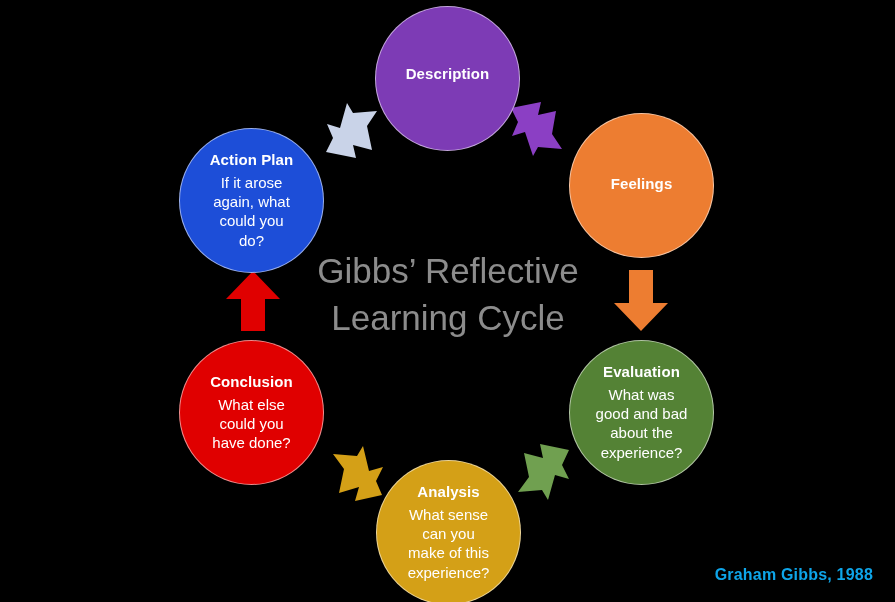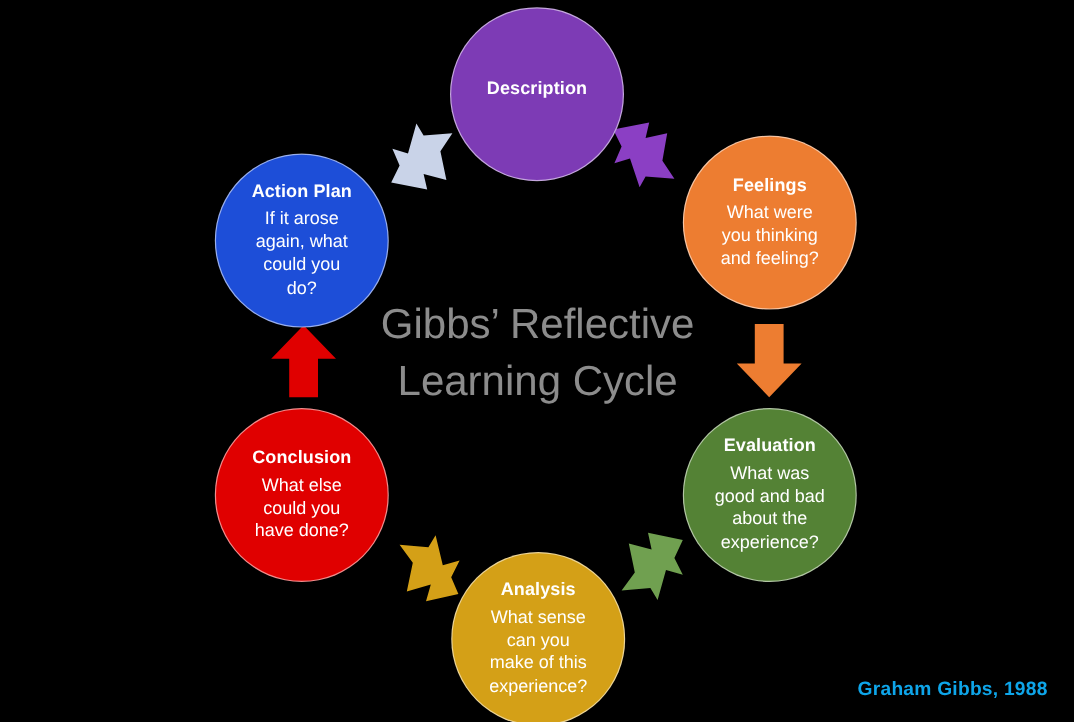--- a/index.html
+++ b/index.html
@@ -120,23 +120,20 @@
 
   <div id="center-title">Gibbs’ Reflective
 Learning Cycle</div>
 
   <div class="node" id="node-description">
     <div class="node-title">Description</div>
   </div>
 
   <div class="node" id="node-feelings">
     <div class="node-title">Feelings</div>
-    <div class="node-body" style="white-space:pre-line;">What were
-you thinking
-and feeling?</div>
   </div>
 
   <div class="node" id="node-evaluation">
     <div class="node-title">Evaluation</div>
     <div class="node-body" style="white-space:pre-line;">What was
 good and bad
 about the
 experience?</div>
   </div>
 

